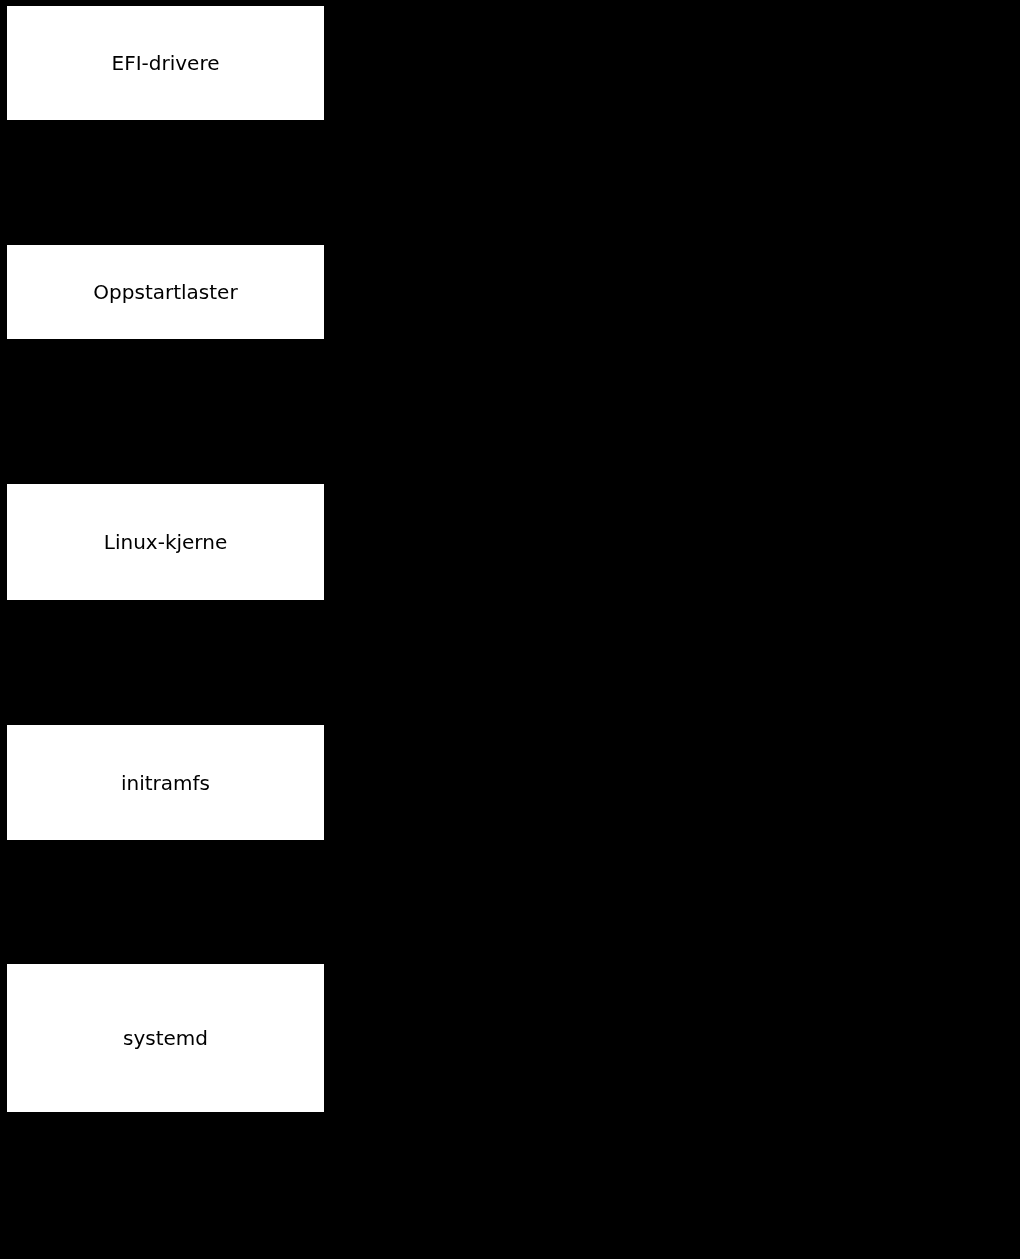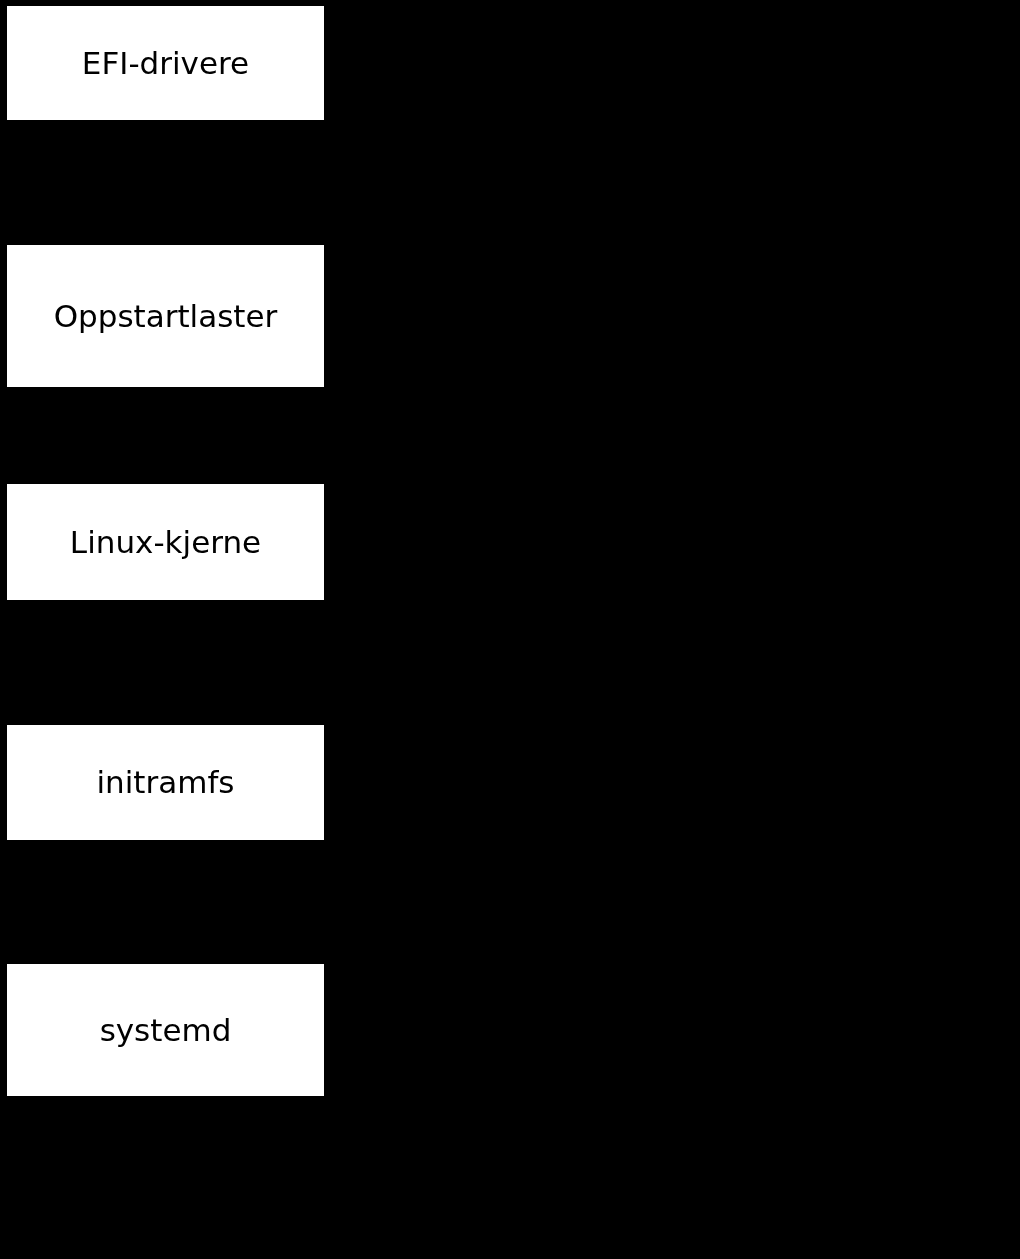--- a/index.html
+++ b/index.html
@@ -19,47 +19,47 @@
     position: absolute;
     box-sizing: border-box;
     background: #ffffff;
     display: flex;
     align-items: center;
     justify-content: center;
     border: 0;
   }
   .node-label {
     font-family: "DejaVu Sans", "Liberation Sans", sans-serif;
-    font-size: 31px;
+    font-size: 20px;
     font-weight: 400;
     line-height: 1;
     color: #000000;
     letter-spacing: 0px;
     white-space: nowrap;
     text-align: center;
   }
 </style>
 </head>
 <body style="background: rgb(0, 0, 0);">
 
 <div id="canvas" style="background: rgb(0, 0, 0);">
 
   <div class="node-box" style="left: 7px; top: 6px; width: 317px; height: 114px; background: rgb(255, 255, 255);">
     <span class="node-label" style="color: rgb(0, 0, 0);">EFI-drivere</span>
   </div>
 
-  <div class="node-box" style="left: 7px; top: 245px; width: 317px; height: 142px; background: rgb(255, 255, 255);">
+  <div class="node-box" style="left: 7px; top: 245px; width: 317px; height: 94px; background: rgb(255, 255, 255);">
     <span class="node-label" style="color: rgb(0, 0, 0);">Oppstartlaster</span>
   </div>
 
   <div class="node-box" style="left: 7px; top: 725px; width: 317px; height: 115px; background: rgb(255, 255, 255);">
     <span class="node-label" style="color: rgb(0, 0, 0);">initramfs</span>
   </div>
 
   <div class="node-box" style="left: 7px; top: 484px; width: 317px; height: 116px; background: rgb(255, 255, 255);">
     <span class="node-label" style="color: rgb(0, 0, 0);">Linux-kjerne</span>
   </div>
 
-  <div class="node-box" style="left: 7px; top: 964px; width: 317px; height: 132px; background: rgb(255, 255, 255);">
+  <div class="node-box" style="left: 7px; top: 964px; width: 317px; height: 148px; background: rgb(255, 255, 255);">
     <span class="node-label" style="color: rgb(0, 0, 0);">systemd</span>
   </div>
 
 </div>
 
 </body></html>

